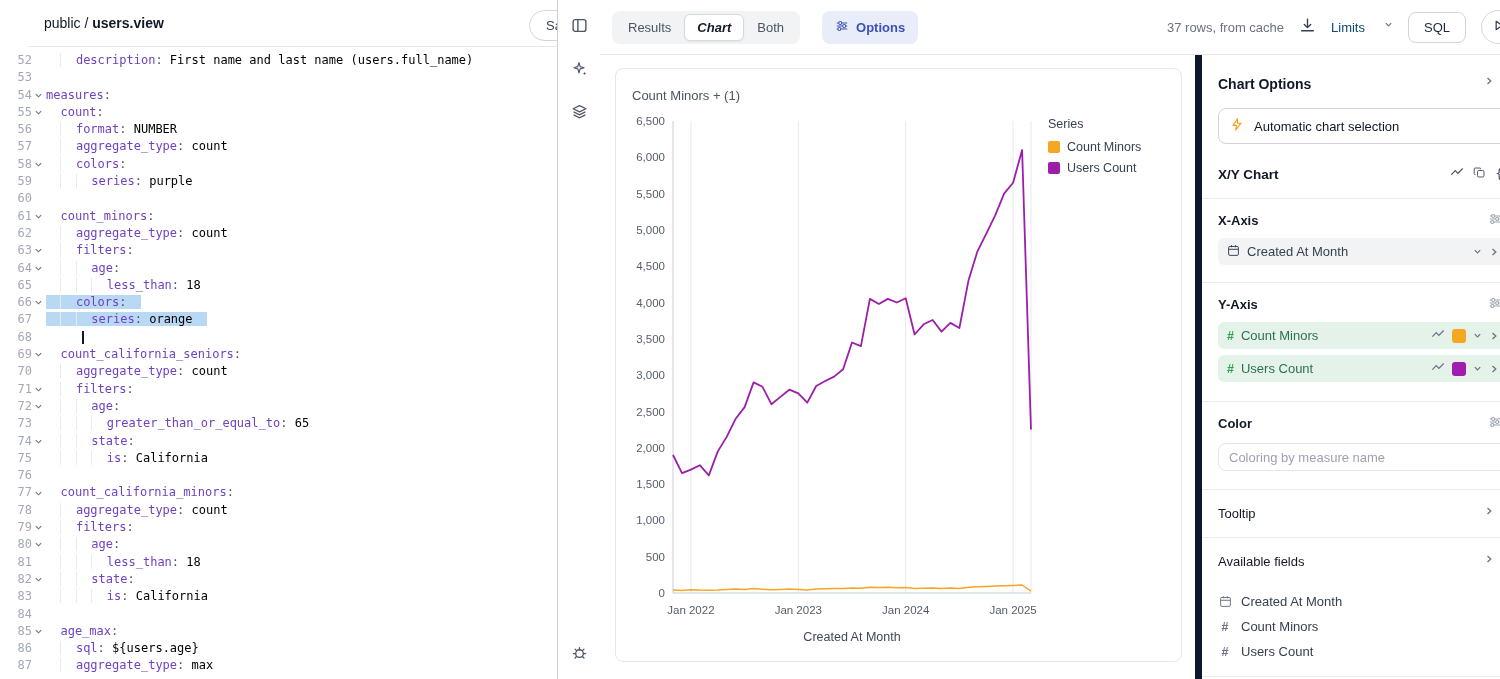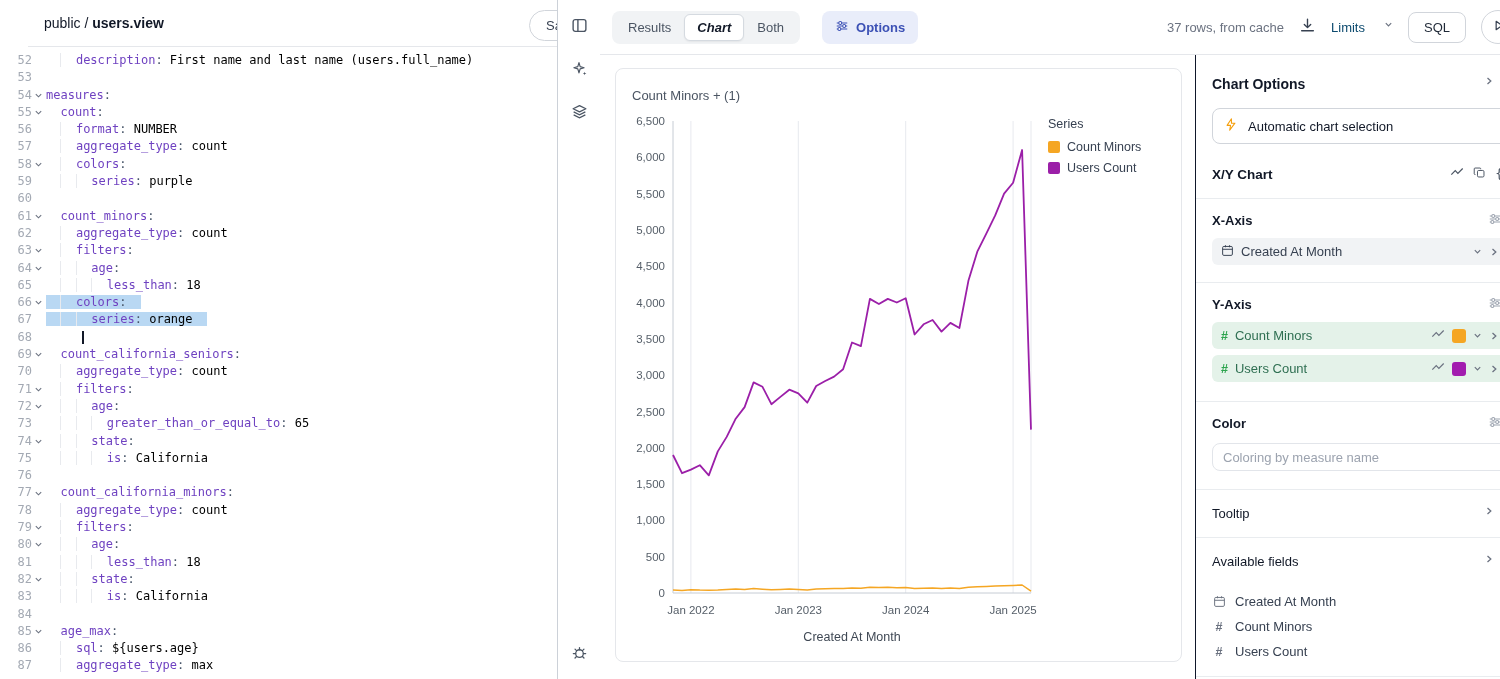--- a/index.html
+++ b/index.html
@@ -49,21 +49,21 @@
   .chart-region { left:600px; top:55px; width:595px; height:624px; }
   .chart-card { position:absolute; left:15px; top:13px; width:567px; height:594px; border:1px solid #e5e7eb; border-radius:8px; background:#fff; }
   .chart-title { position:absolute; left:16px; top:19px; font-size:13px; color:#4b5563; }
   svg.plot { position:absolute; left:0; top:0; width:567px; height:594px; }
   .legend { position:absolute; left:432px; top:48px; font-size:12.5px; color:#374151; }
   .legend-title { margin-bottom:9px; }
   .legend-item { display:flex; align-items:center; gap:7px; margin-bottom:7px; }
   .legend-swatch { width:12px; height:12px; border-radius:2px; flex:0 0 12px; }
 
   
-  .options-panel { left:1195px; top:55px; right:0; bottom:0; border-left:1px solid #0f172a; overflow:hidden; }
+  .options-panel { left:1195px; top:55px; right:0; bottom:0; border-left:7px solid #0f172a; overflow:hidden; }
   .op-header { position:relative; padding:21px 16px 14px; font-size:14px; font-weight:700; }
   .chev-right { color:#6b7280; display:flex; }
   .abs-right { position:absolute; right:6px; top:21px; }
   .auto-select { margin:2px 0 17px 16px; width:calc(100% - 8px); height:36px; border:1px solid #d1d5db; border-radius:8px; background:#fff; display:flex; align-items:center; gap:10px; padding:0 11px; font-size:13px; font-weight:500; color:#111827; font-family:inherit; }
   .xy-row { position:relative; padding:6px 16px 16px; font-size:13.5px; font-weight:700; }
   .xy-icons { position:absolute; right:-3px; top:4px; display:flex; gap:9px; color:#4b5563; align-items:center; }
   .brace { font-size:13px; color:#4b5563; font-weight:400; font-family:"DejaVu Sans Mono",monospace; }
   .divider { border-top:1px solid #e9ecef; }
   .sec-label { position:relative; padding:14px 16px 10px; font-size:13px; font-weight:700; }
   .sec-icon { position:absolute; right:-2px; top:13px; color:#9ca3af; display:flex; }

